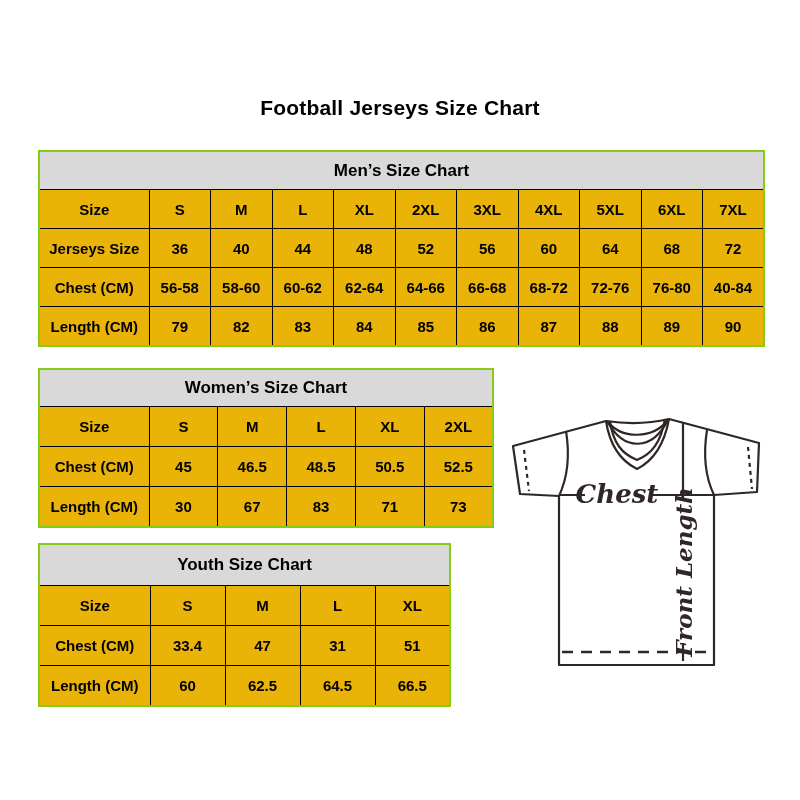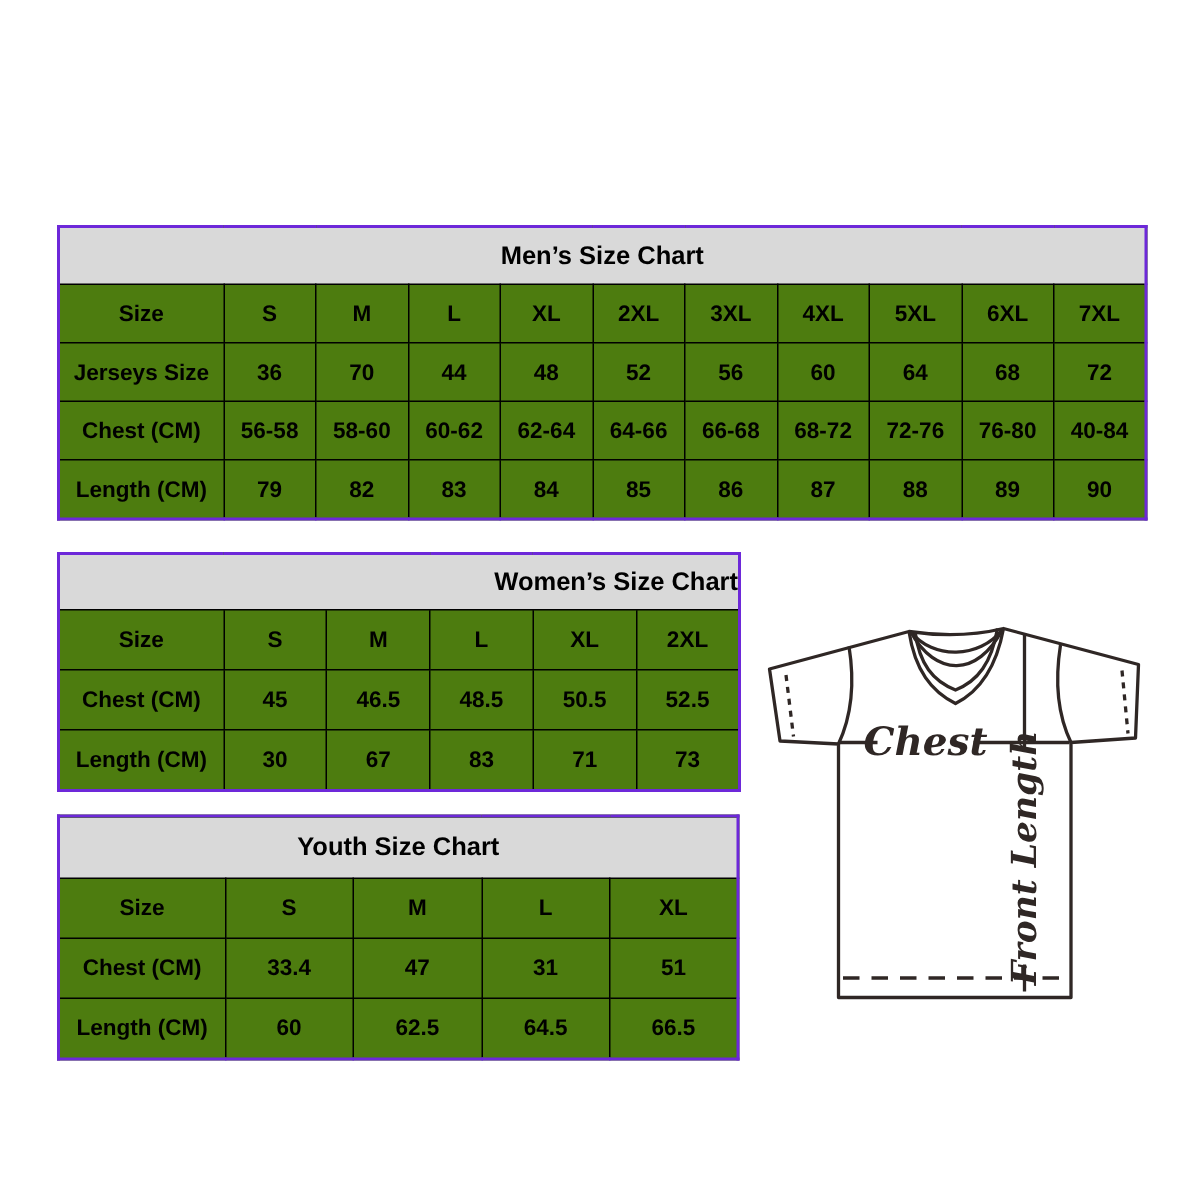--- a/index.html
+++ b/index.html
@@ -1,45 +1,46 @@
 <!DOCTYPE html>
 <html><head>
 <meta charset="utf-8">
 <style>
   html,body{margin:0;padding:0;background:#ffffff;}
   .canvas{position:relative;width:800px;height:800px;background:#ffffff;overflow:hidden;
           font-family:"Liberation Sans",sans-serif;color:#000;}
   .page-title{position:absolute;left:0;top:96px;width:800px;text-align:center;
               font-size:21px;font-weight:bold;letter-spacing:.2px;}
   table.size-table{position:absolute;border-collapse:collapse;table-layout:fixed;
-                   background:#4d7c0f;border:2px solid #6d28d9;}
+                   background:#eab308;border:2px solid #84cc16;}
   table.size-table th,table.size-table td{border:1px solid #000;text-align:center;
                    vertical-align:middle;padding:0;font-weight:bold;overflow:hidden;white-space:nowrap;}
   table.size-table thead th{background:#d9d9d9;font-size:17px;}
   table.size-table td{font-size:15px;}
   #men-table{left:38px;top:150px;width:727px;}
   #men-table thead th{height:37px;}
   #men-table td{height:38px;}
   #men-table col.label-col{width:110px;}
   #women-table{left:38px;top:368px;width:456px;}
-  #women-table thead th{height:36px;text-align:right;}
+  #women-table thead th{height:36px;}
   #women-table td{height:39px;}
   #women-table col.label-col{width:110px;}
-  #youth-table{left:38px;top:543px;width:455px;}
+  #youth-table{left:38px;top:543px;width:413px;}
   #youth-table thead th{height:40px;}
   #youth-table td{height:39px;}
   #youth-table col.label-col{width:111px;}
   .jersey-svg{position:absolute;left:498px;top:398px;width:292px;height:290px;}
   .jersey-label{font-family:"DejaVu Serif",serif;font-style:italic;font-weight:bold;}
 </style>
 </head>
 <body>
 
 <div class="canvas">
 
+  <div class="page-title">Football Jerseys Size Chart</div>
 
   <table class="size-table" id="men-table">
     <colgroup>
         <col class="label-col">
         <col span="10">
       </colgroup>
     <thead>
       <tr>
         <th colspan="11">Men’s Size Chart</th>
       </tr>
@@ -54,21 +55,21 @@
           <td>2XL</td>
           <td>3XL</td>
           <td>4XL</td>
           <td>5XL</td>
           <td>6XL</td>
           <td>7XL</td>
         </tr>
         <tr>
           <td>Jerseys Size</td>
           <td>36</td>
-          <td>70</td>
+          <td>40</td>
           <td>44</td>
           <td>48</td>
           <td>52</td>
           <td>56</td>
           <td>60</td>
           <td>64</td>
           <td>68</td>
           <td>72</td>
         </tr>
         <tr>

